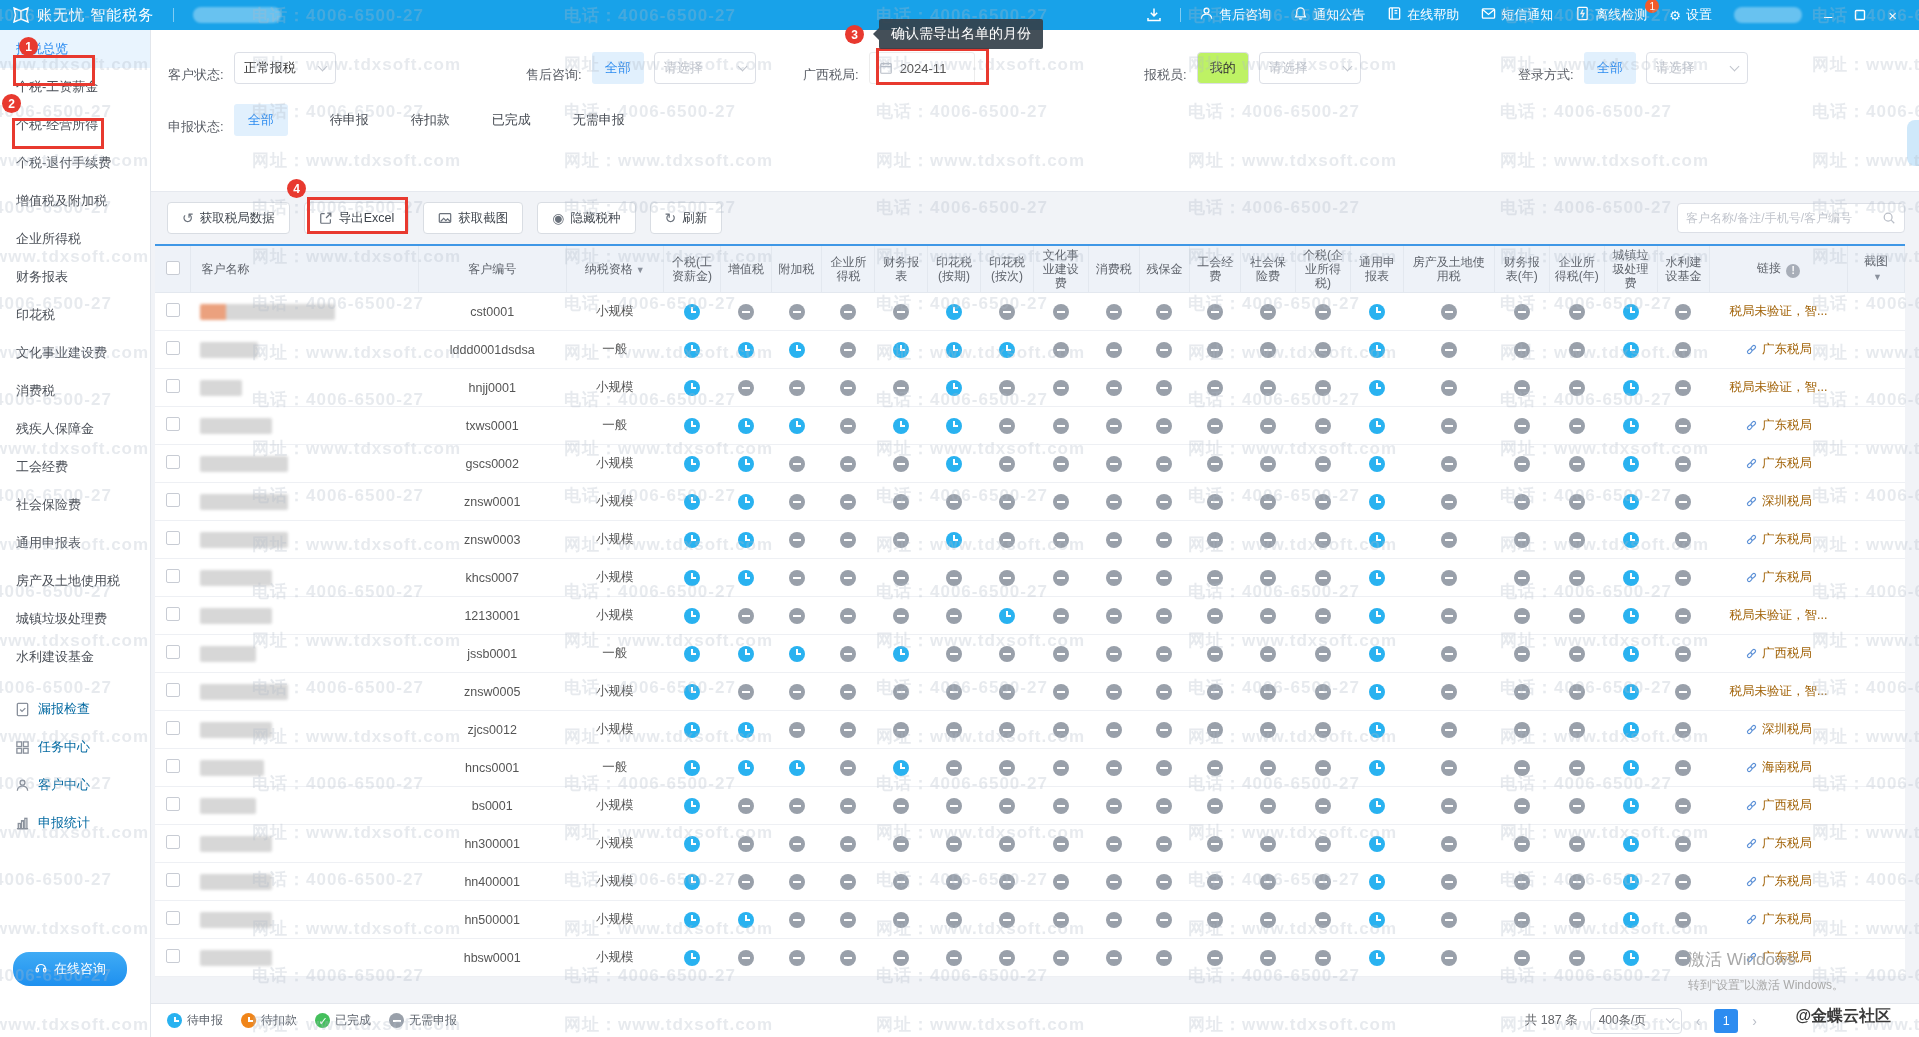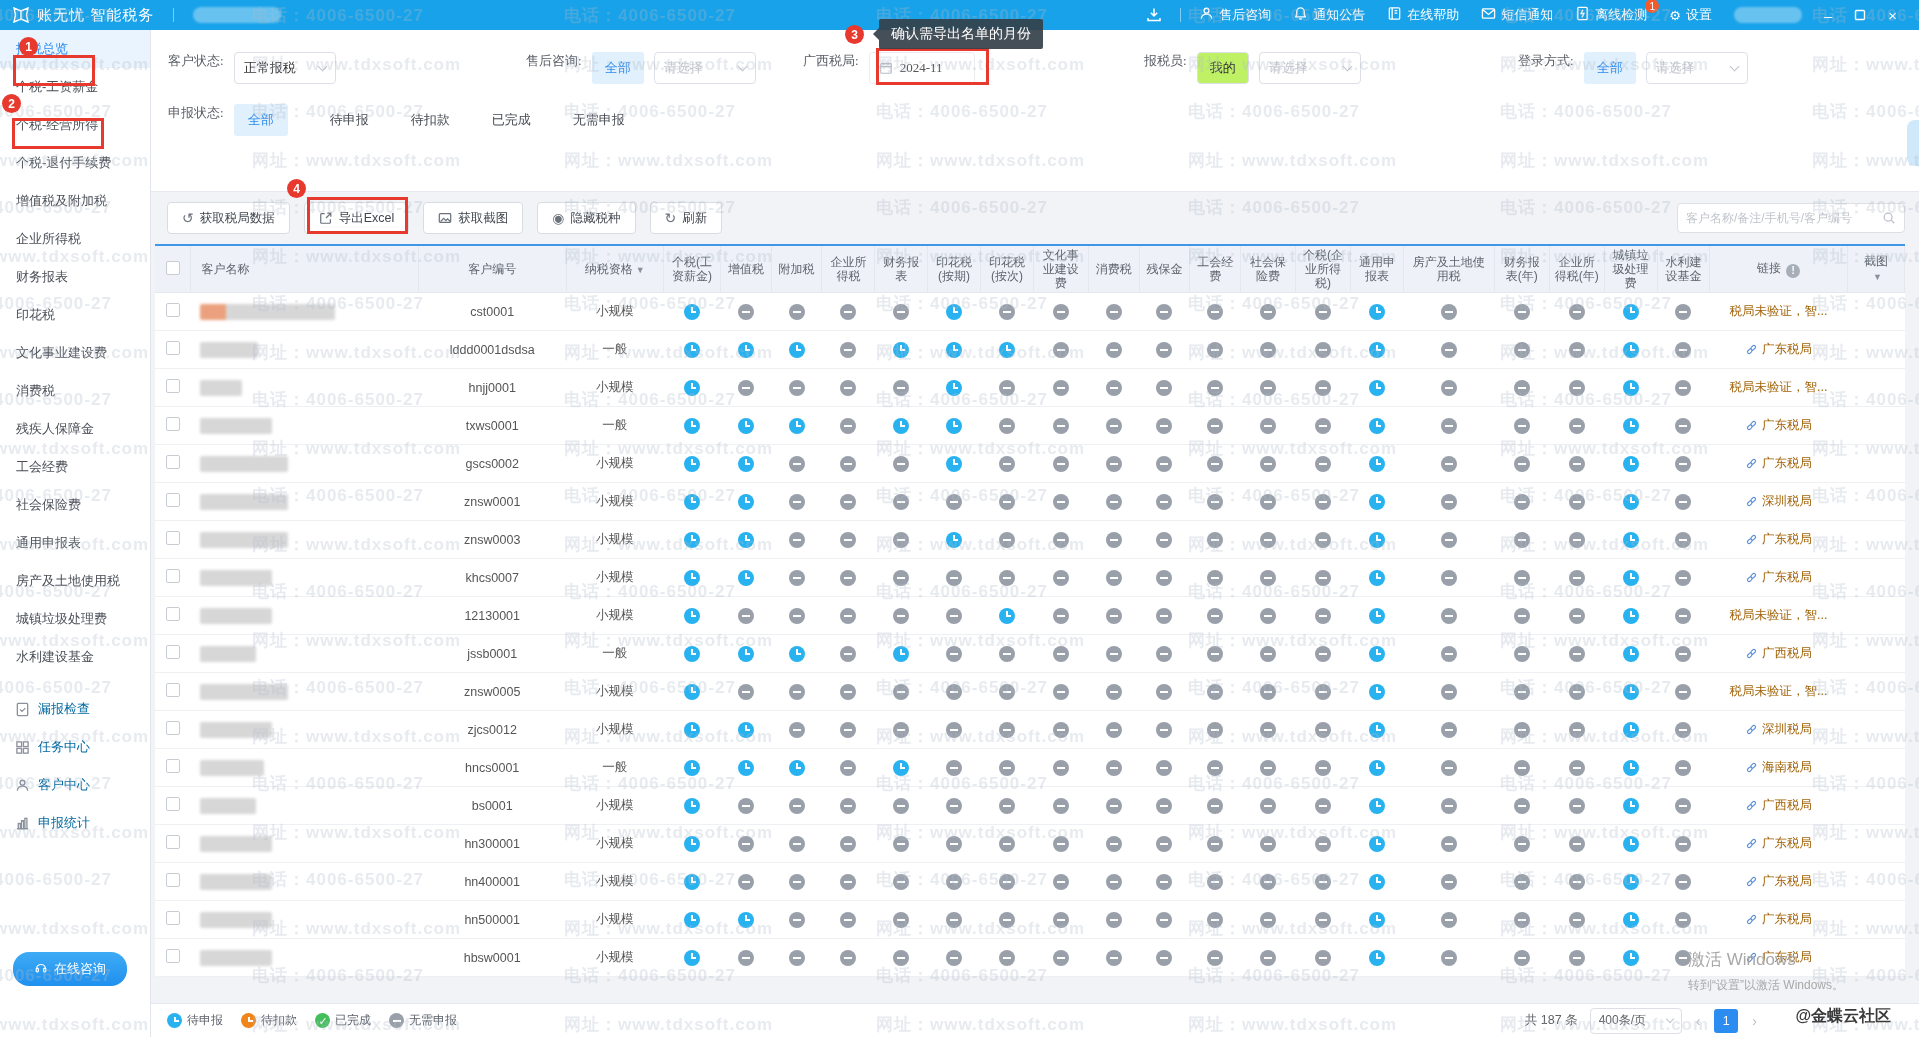--- a/index.html
+++ b/index.html
@@ -31,21 +31,21 @@
   .sb-item.sel { background:#e9f4fe; color:#2d8cf0; }
   .sb-tools { margin-top:14px; }
   .sb-tool { display:flex; align-items:center; gap:8px; height:38px; padding-left:15px; font-size:13px; color:#0369a1; cursor:pointer; }
   .sb-tool .ic, .sb-group .ic { color:#8a919c; display:flex; }
   .online-pill { position:absolute; left:13px; top:952px; width:114px; height:34px; border-radius:16px;
     background:linear-gradient(180deg,#3fabf5,#1e90ef); color:#fff; display:flex; align-items:center;
     justify-content:center; gap:6px; font-size:13px; cursor:pointer; z-index:30; }
   
   .main { position:absolute; top:30px; left:151px; right:0; bottom:0; }
   .filter-panel { position:relative; height:162px; background:#fff; border-bottom:1px solid #e6e9ef; }
-  .fgroup { position:absolute; display:flex; align-items:flex-start; height:32px;font-family:Liberation Serif, serif; }
+  .fgroup { position:absolute; display:flex; align-items:flex-end; height:32px; }
   .flabel { font-size:13px; color:#5a5e66; margin-right:10px; white-space:nowrap; }
   .fselect { display:flex; align-items:center; justify-content:space-between; width:102px; height:32px;
     border:1px solid #dcdfe6; border-radius:4px; background:#fff; padding:0 9px; font-size:13px; color:#333; cursor:pointer; }
   .fselect.dis { color:#c0c4cc; }
   .sel-caret { border:solid #c0c4cc; border-width:0 1.5px 1.5px 0; padding:3px; transform:rotate(45deg); margin-top:-4px; }
   .chip-blue { background:#e1f0fd; color:#2d8cf0; border-radius:3px; padding:7px 13px; font-size:13px; margin-right:10px; cursor:pointer; }
   .chip-white { background:#bef264; color:#333; border:1px solid #dcdfe6; border-radius:4px; padding:6px 12px; font-size:13px; margin-right:10px; cursor:pointer; }
   .month-field { display:flex; align-items:center; gap:7px; width:106px; height:32px; padding:0 9px;
     background:#fff; border:1px solid #ececec; border-radius:3px; font-size:13px; color:#555; cursor:pointer; }
   .month-field .ic { color:#b8bdc6; display:flex; }

